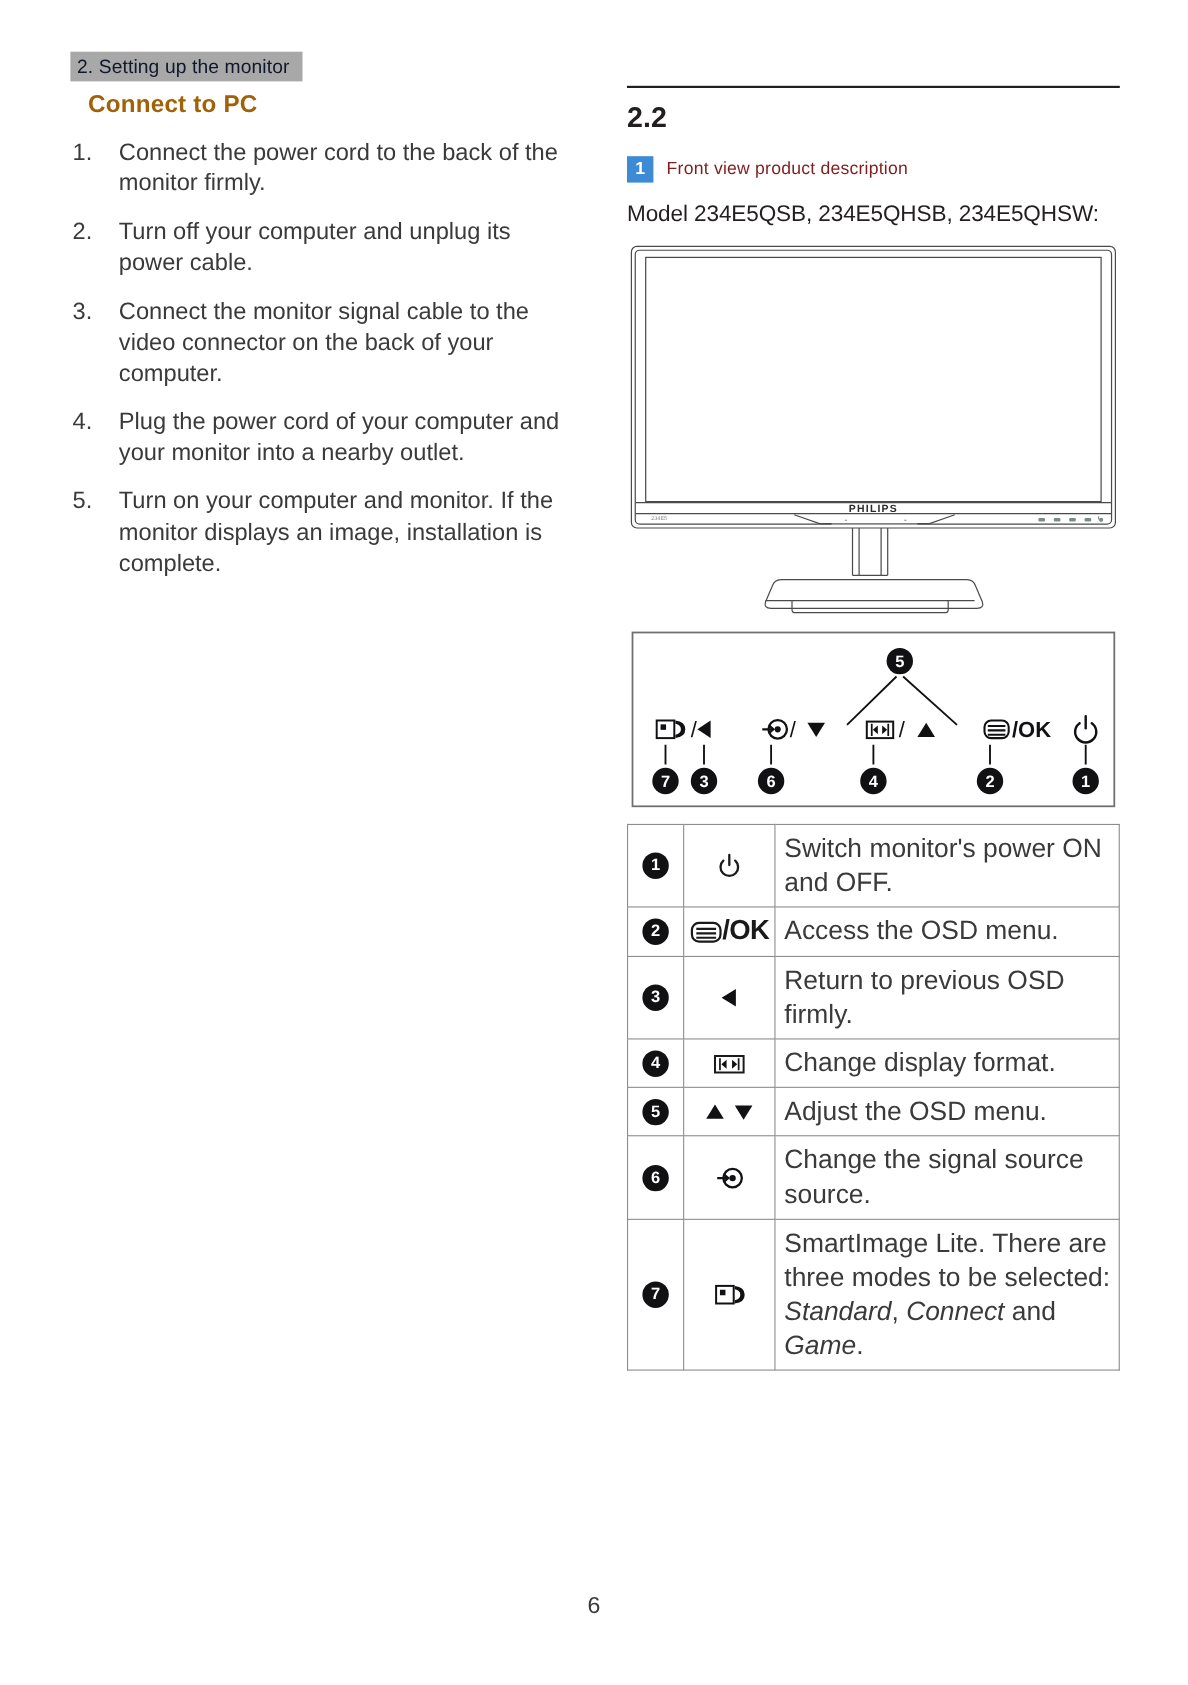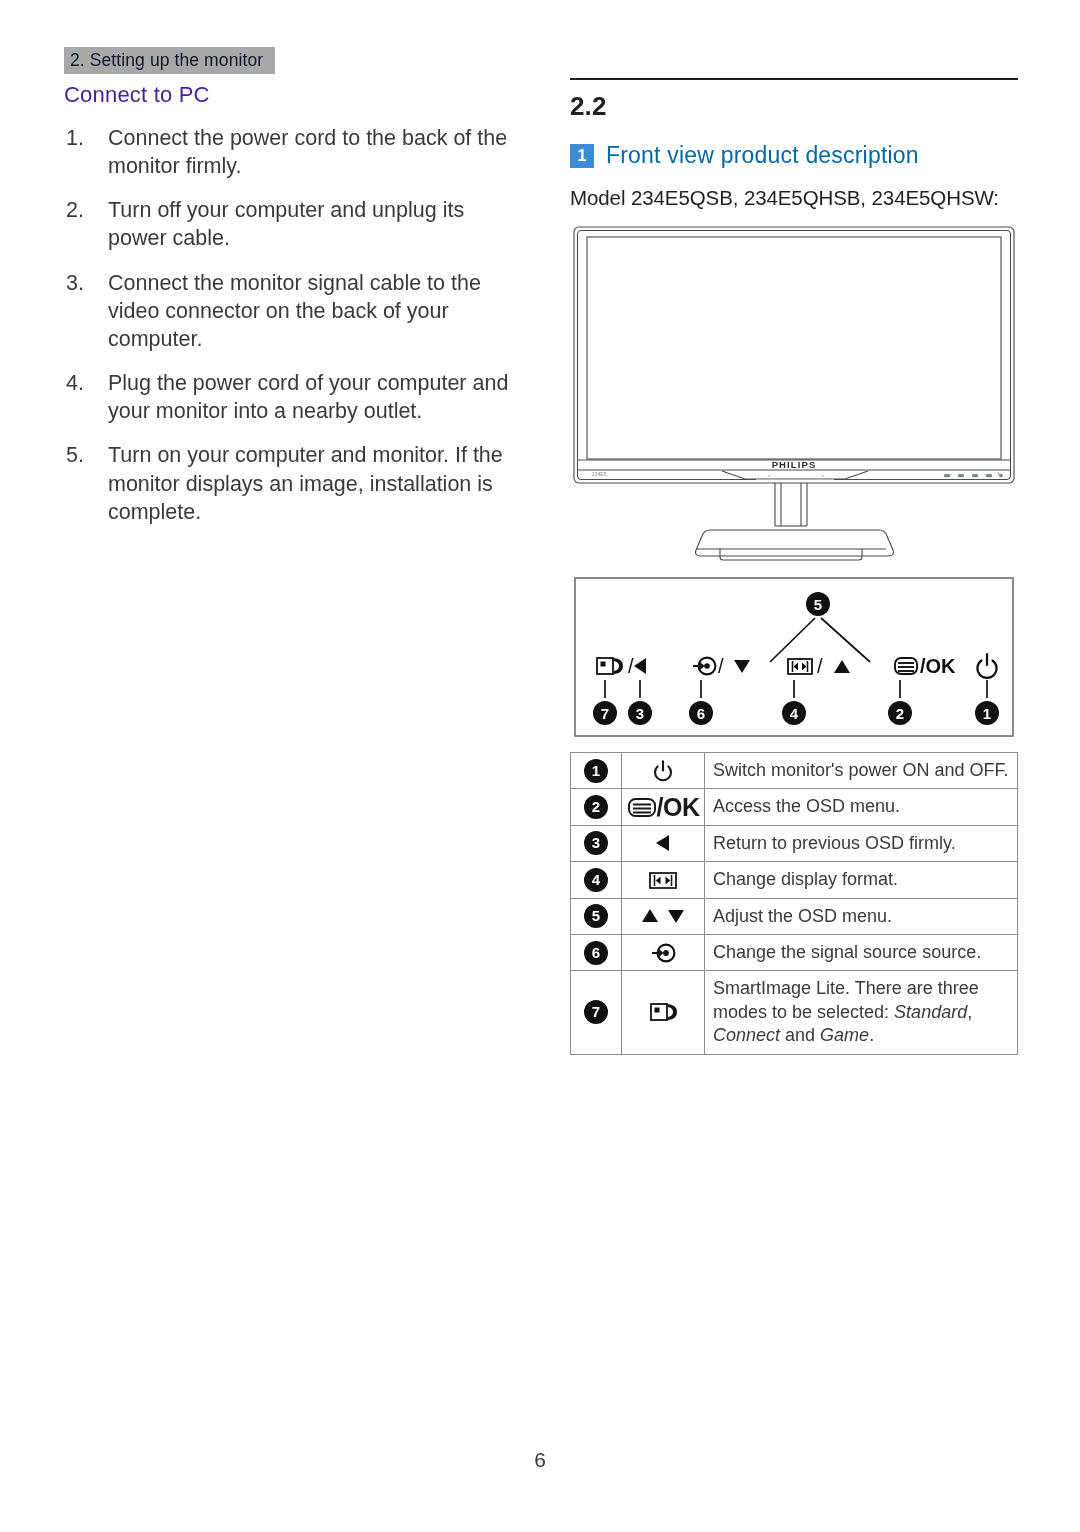--- a/index.html
+++ b/index.html
@@ -40,24 +40,24 @@
 
   
   .col-left {
     position: absolute;
     left: 64px;
     top: 82px;
     width: 452px;
   }
   .h-sub {
     font-size: 22px;
-    font-weight: 400;
+    font-weight: 700;
     letter-spacing: .2px;
-    margin: 0 0 16px 0;
-    color: #4c1d95;
+    margin: 0 0 16px 16px;
+    color: #a16207;
   }
   ol.steps {
     list-style: none;
     margin: 0;
     padding: 0;
   }
   ol.steps li {
     position: relative;
     padding-left: 44px;
     font-size: 21.5px;
@@ -108,22 +108,22 @@
     font-size: 16px;
     font-weight: 700;
     width: 24px;
     height: 24px;
     line-height: 24px;
     text-align: center;
     margin-right: 12px;
     flex: 0 0 auto;
   }
   .sub-row .sub-label {
-    font-size: 23px;
-    color: #0369a1;
+    font-size: 16px;
+    color: #7f1d1d;
     letter-spacing: .2px;
   }
   .model-line {
     font-size: 20.5px;
     color: #231f20;
     margin-bottom: 14px;
     letter-spacing: -.1px;
   }
 
   
@@ -162,21 +162,21 @@
   }
   td.c-icon {
     width: 78px;
     text-align: center;
     padding: 4px 2px;
     white-space: nowrap;
     overflow: visible;
   }
   td.c-desc {
     padding: 6px 4px 6px 8px;
-    font-size: 18px;
+    font-size: 24px;
     line-height: 1.30;
   }
   td.c-desc i { font-style: italic; }
 
   
   .disc {
     display: inline-block;
     width: 24px;
     height: 24px;
     border-radius: 50%;

